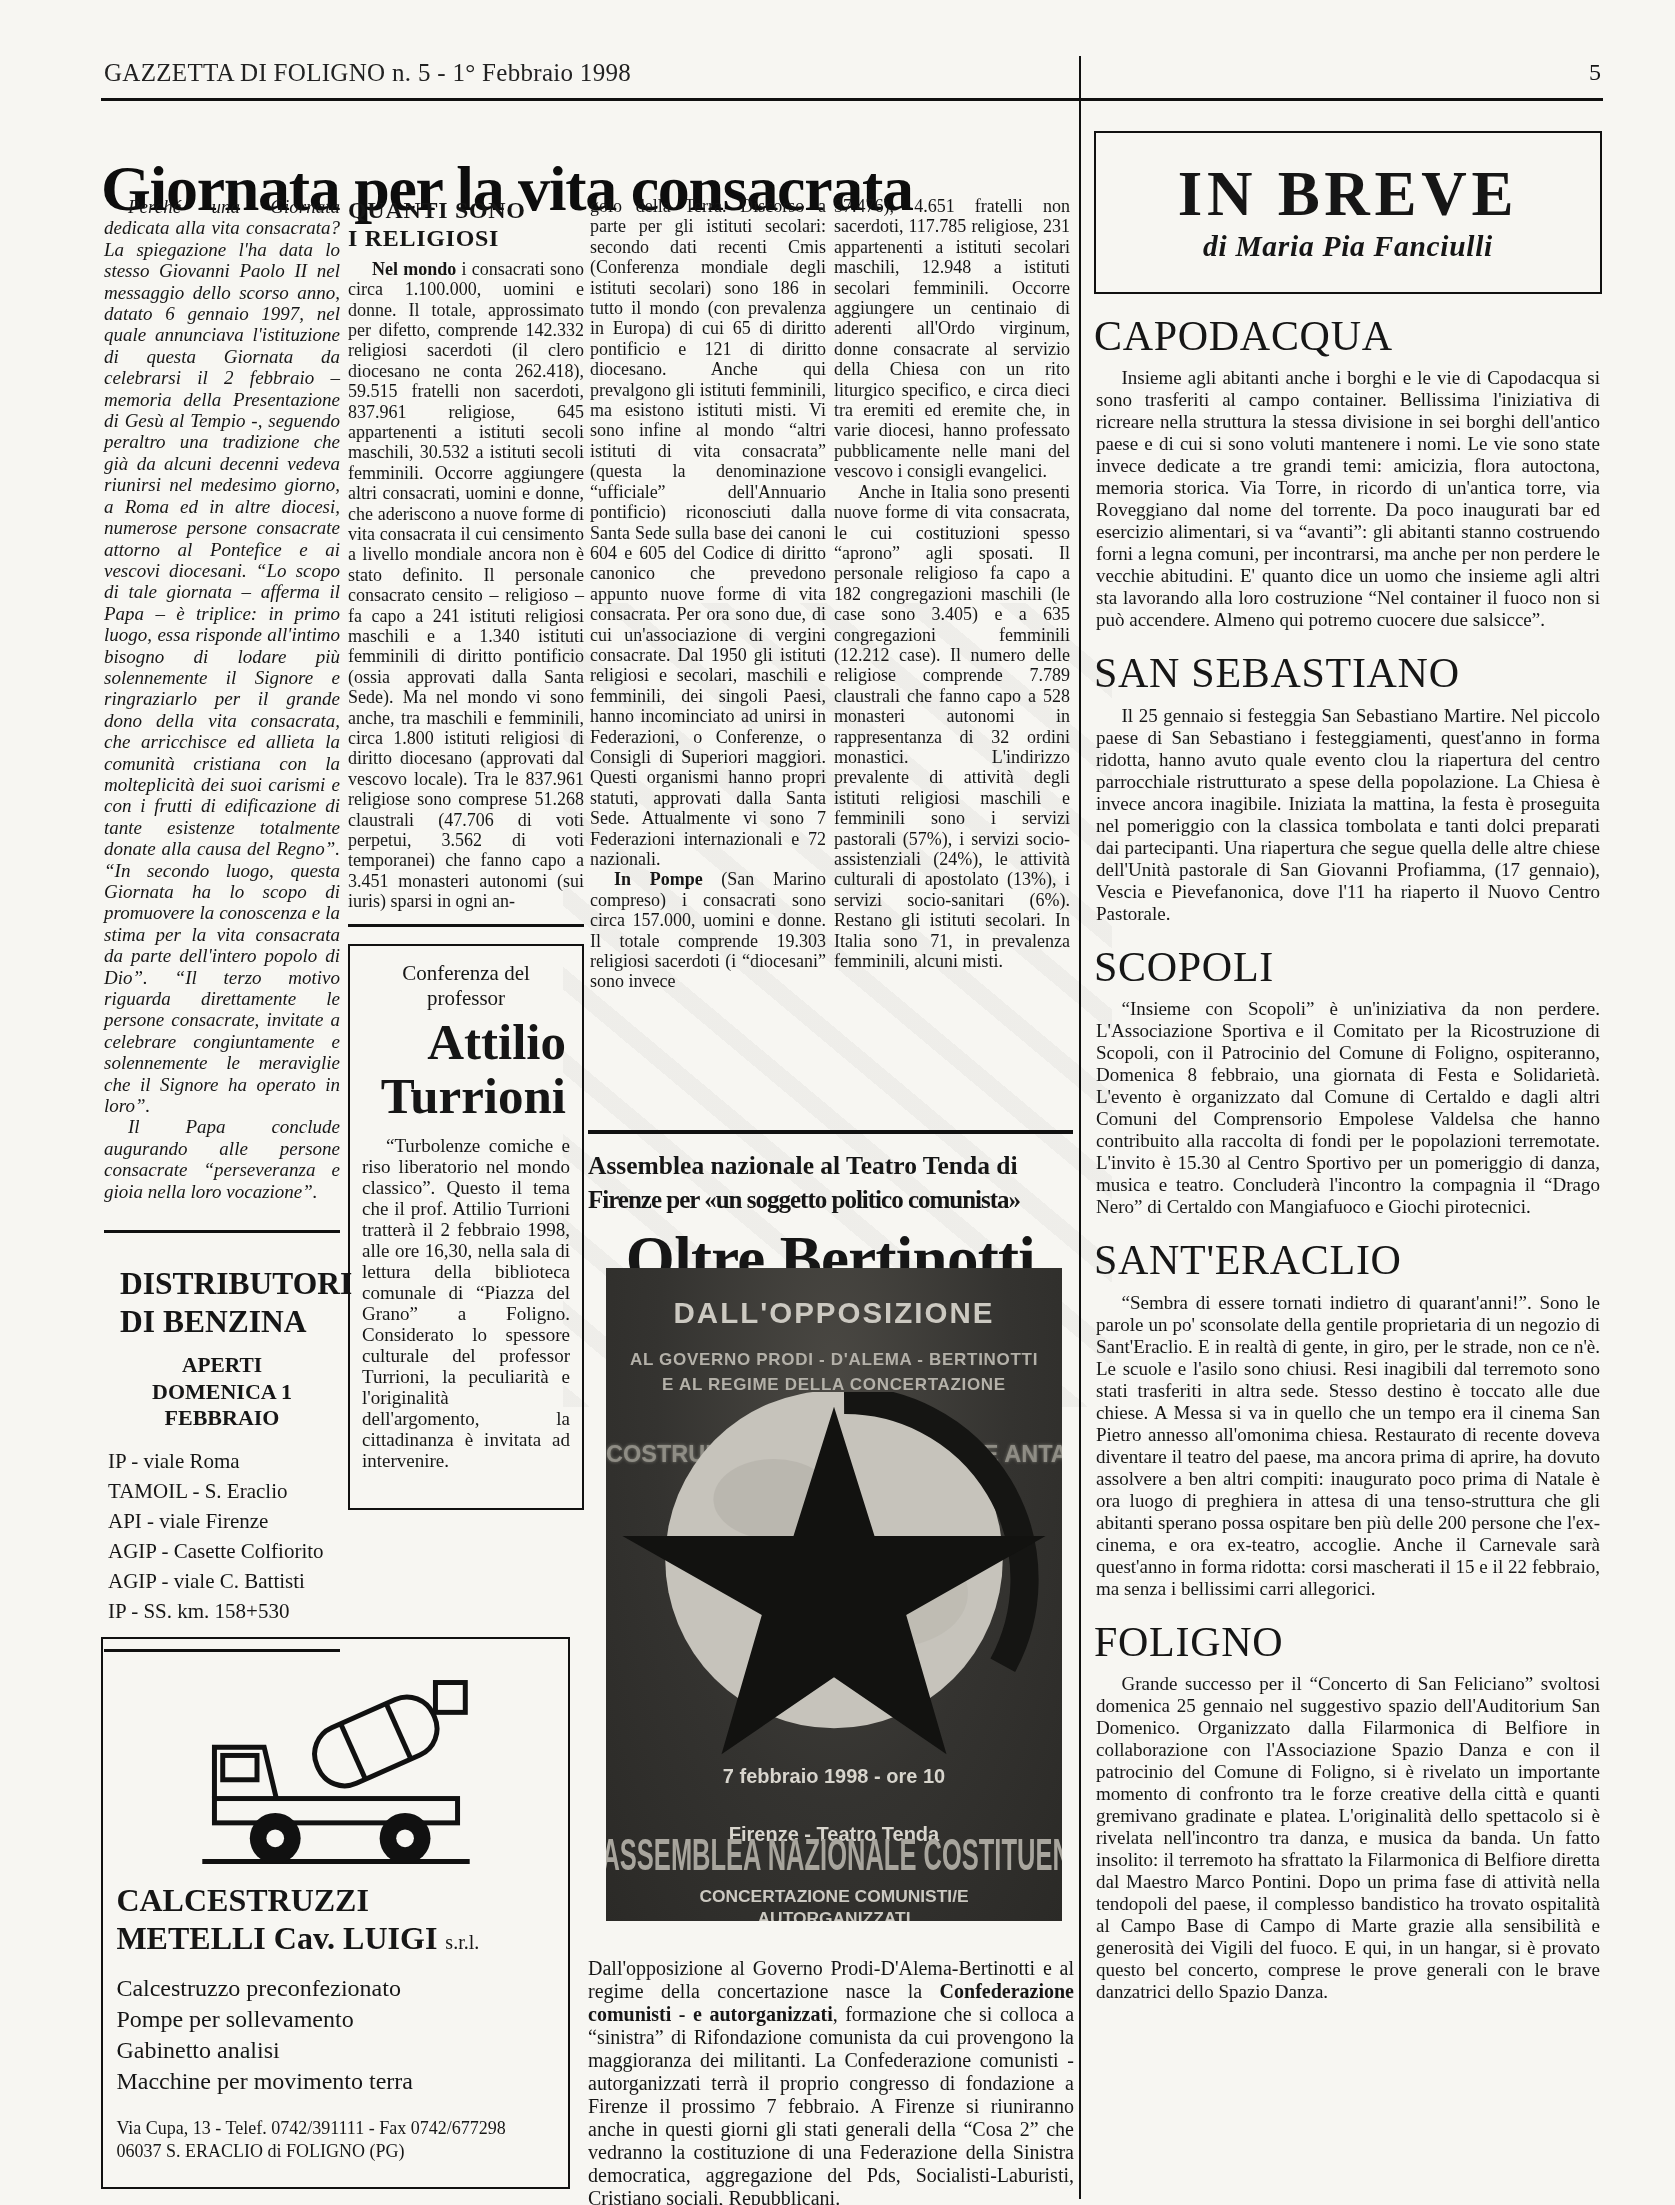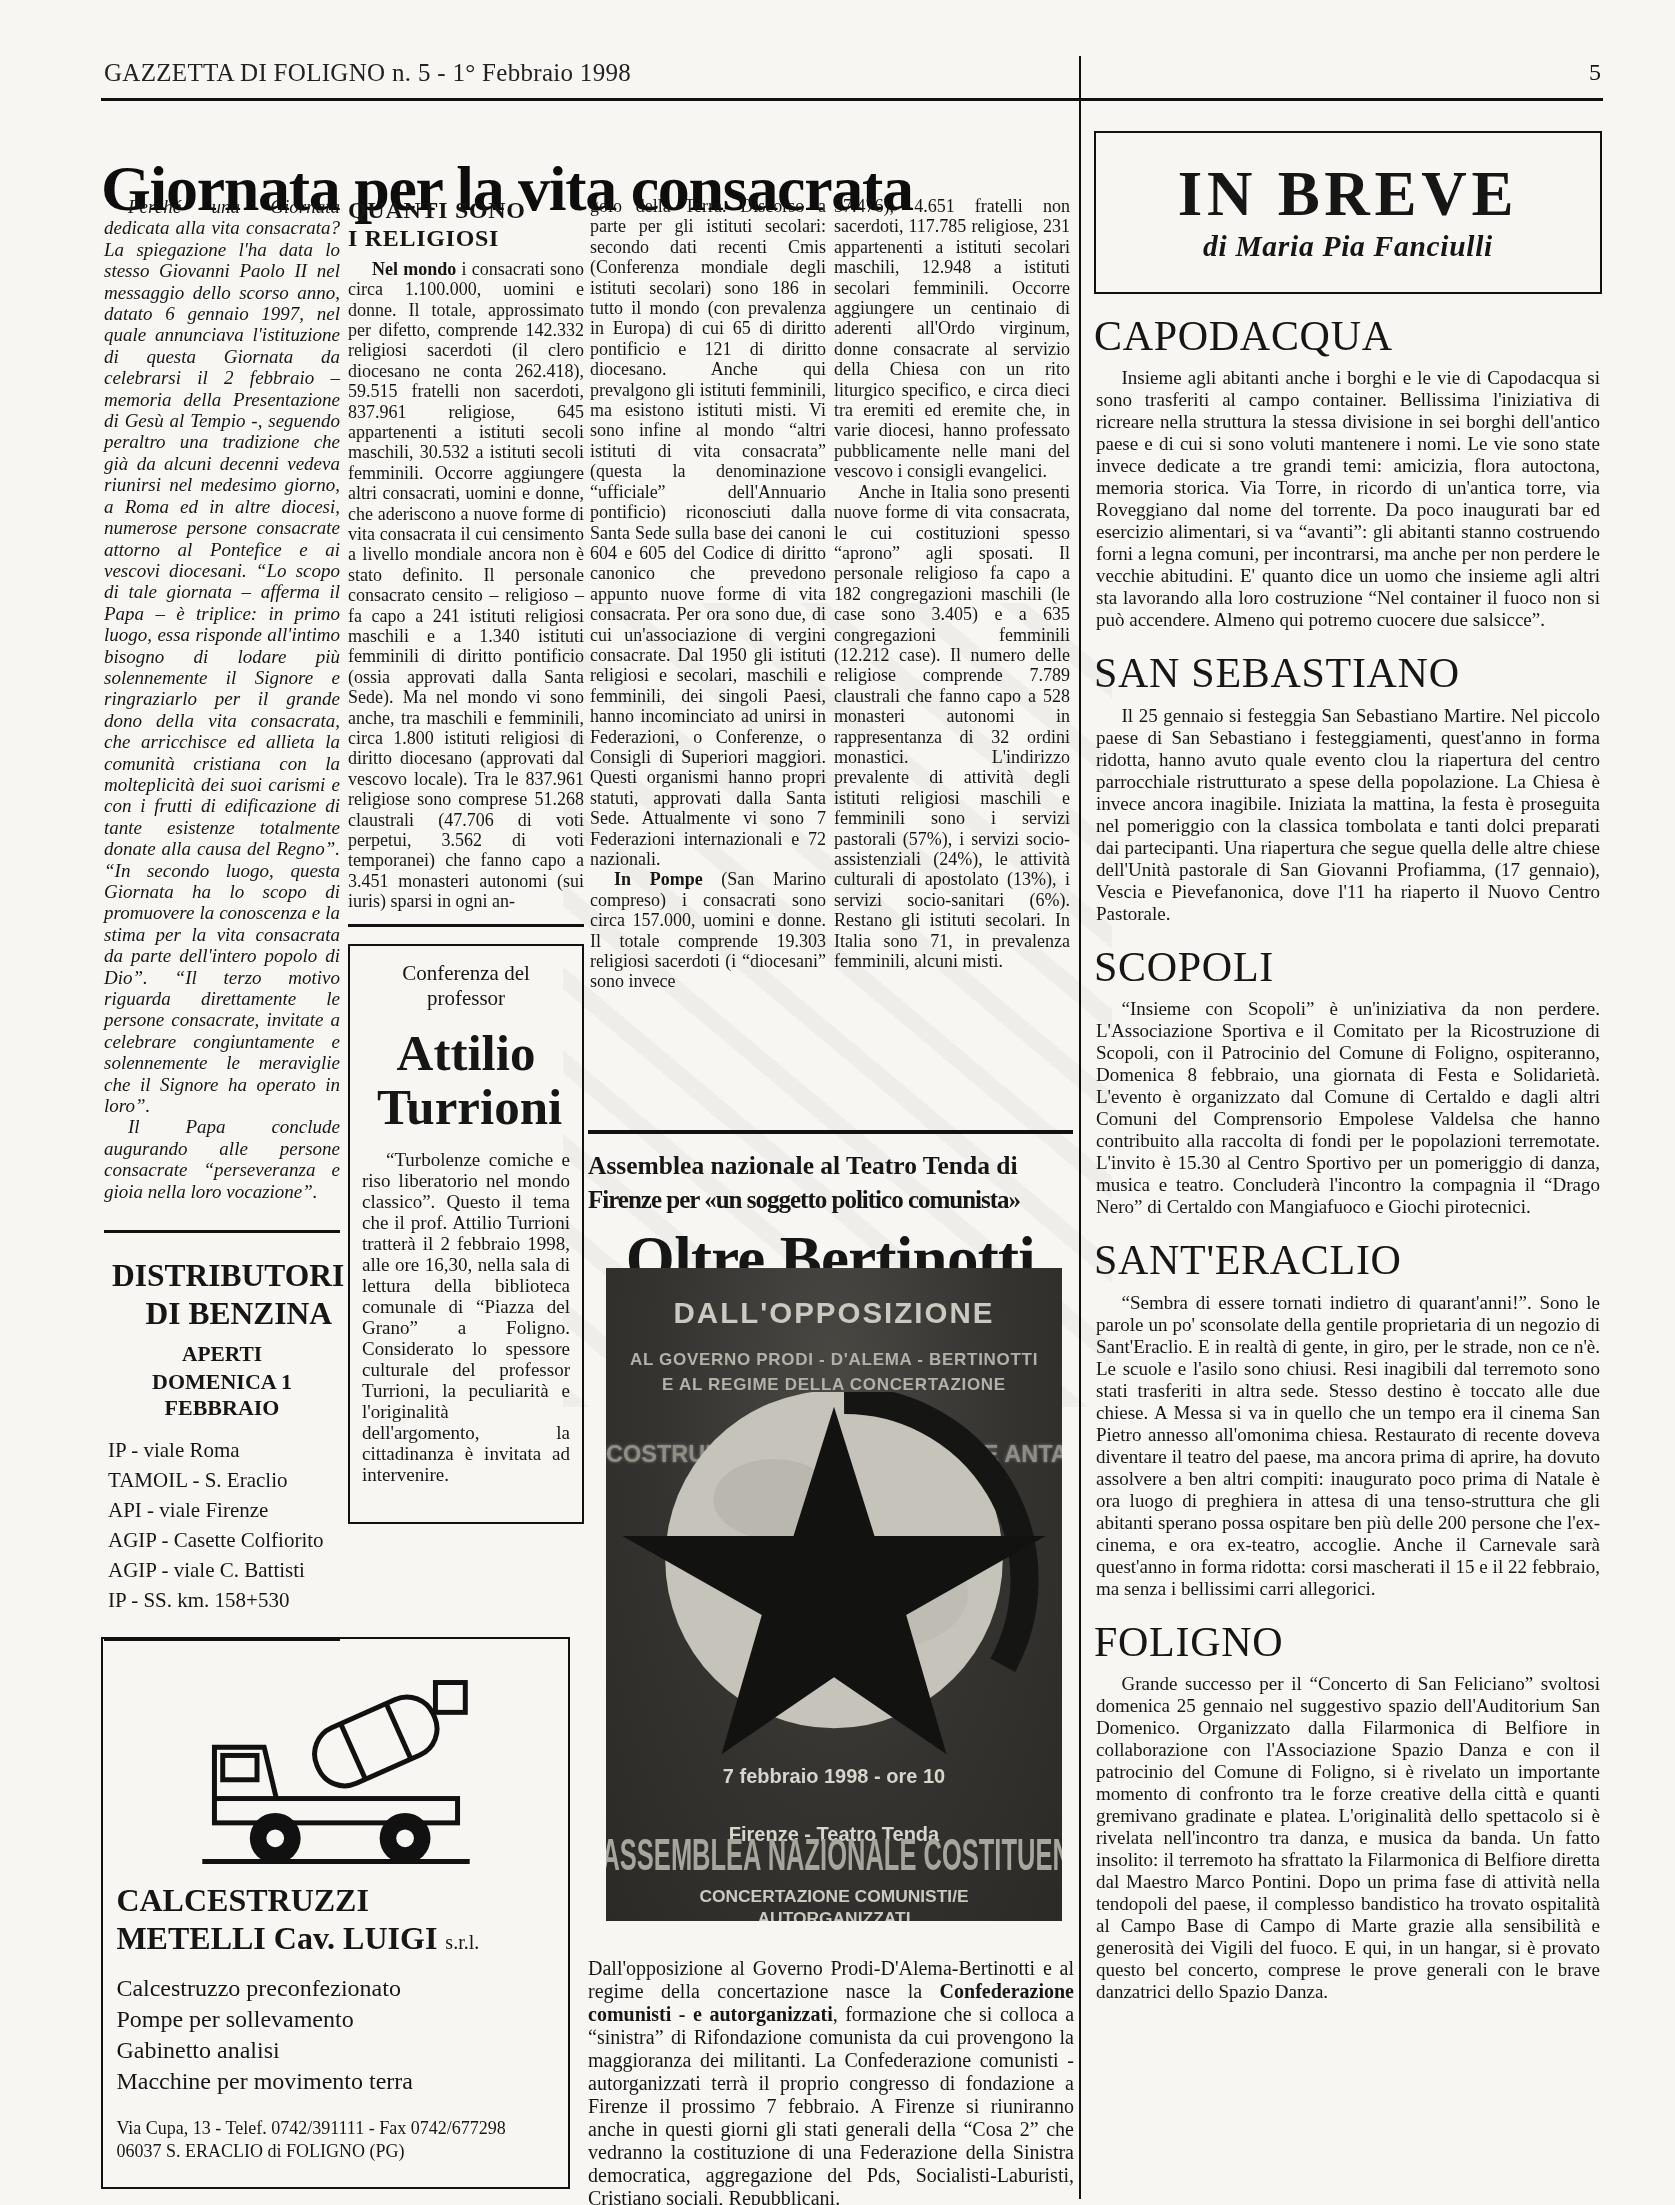--- a/index.html
+++ b/index.html
@@ -18,28 +18,28 @@
   .c1{left:104px;} .c2{left:348px;} .c3{left:590px;} .c4{left:834px;}
   .body-text{font-size:18px;line-height:20.4px;text-align:justify;}
   .body-text p{margin:0;}
   .indent{text-indent:24px;}
   .lead{font-style:italic;font-size:19px;line-height:21.4px;text-align:justify;}
   .lead p{margin:0;}
   .sec-head-sm{font-size:24px;font-weight:bold;line-height:28px;letter-spacing:0.7px;margin:0 0 6.7px 0;}
   .rule-thick{height:3.4px;background:#111;border:none;margin:12px 0 0 0;}
   
   .dist-box{margin-top:28px;border-top:3.4px solid #111;border-bottom:3.4px solid #111;padding:20px 4px 23px 4px;}
-  .dist-title{font-size:31.5px;font-weight:bold;text-align:right;line-height:38px;margin:4px;}
+  .dist-title{font-size:31.5px;font-weight:bold;text-align:left;line-height:38px;margin:12px;}
   .dist-sub1{font-size:21.4px;font-weight:bold;text-align:center;margin:9.4px 0 0 0;}
   .dist-sub2{font-size:22px;font-weight:bold;text-align:center;margin:1.3px 0 14.7px 0;}
   .dist-list{font-size:21px;line-height:30px;margin:0;padding:0;list-style:none;}
   
   .turr-box{margin-top:17.4px;border:2px solid #111;padding:14.7px 12px 17.4px 12px;}
   .turr-kicker{font-size:21px;text-align:center;margin:0 0 4px 0;}
-  .turr-name{font-size:51px;font-weight:bold;text-align:center;line-height:54px;margin:15px;}
+  .turr-name{font-size:51px;font-weight:bold;text-align:right;line-height:54px;margin:4px;}
   .turr-body{margin-top:12px;font-size:19px;line-height:21px;text-align:justify;}
   
   .bert{position:absolute;left:588px;top:1130px;width:485px;}
   .bert .rule{height:4px;background:#111;margin:0 0 14.7px 0;}
   .bert-kicker{font-size:25.5px;font-weight:bold;line-height:34px;margin:0;white-space:nowrap;}
   .bert-kicker2{font-size:25px;font-weight:bold;line-height:34px;margin:0;letter-spacing:-1px;white-space:nowrap;}
   .bert-title{font-size:63px;font-weight:bold;text-align:center;letter-spacing:-0.7px;margin:6.7px 0 0 0;white-space:nowrap;}
   
   .poster{position:absolute;left:606px;top:1268px;width:456px;height:653px;overflow:hidden;
           background:radial-gradient(ellipse at 50% 18%, #4a4843 0%, #343330 55%, #2b2a27 100%);

